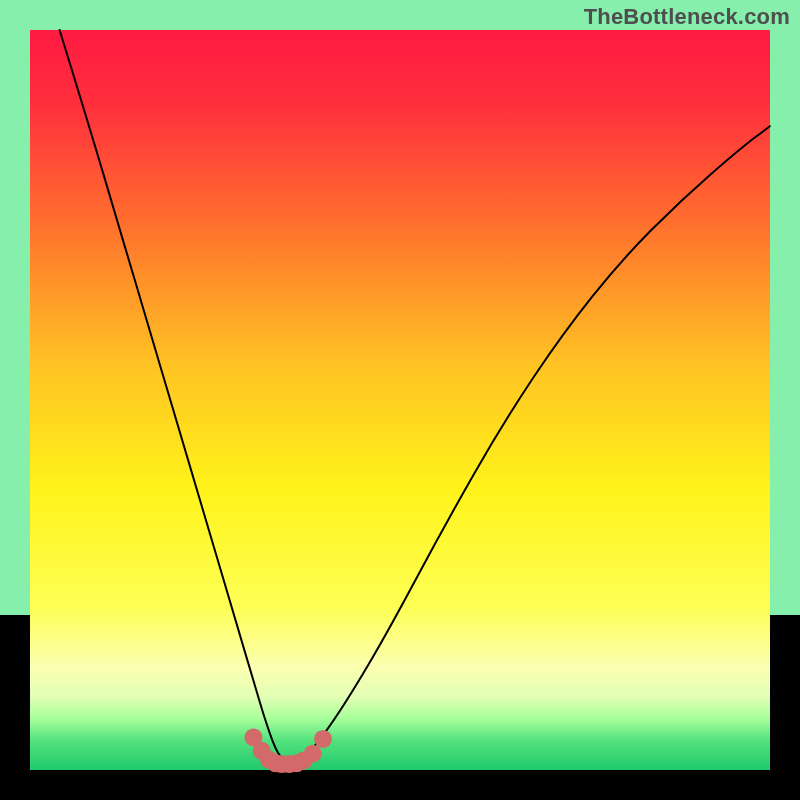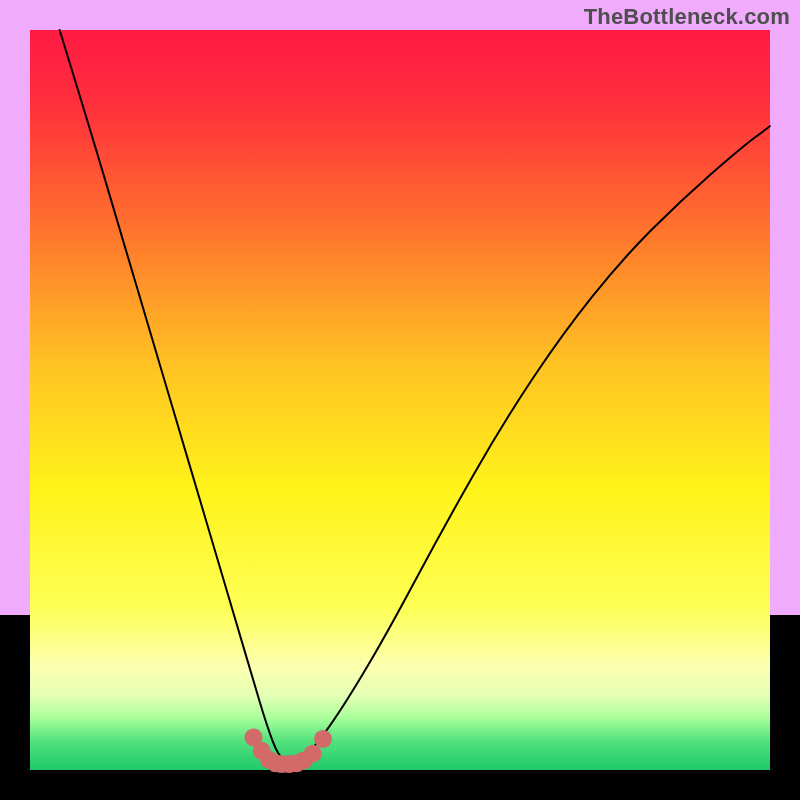--- a/index.html
+++ b/index.html
@@ -8,21 +8,21 @@
     width: 800px;
     height: 800px;
     background: #000;
     font-family: Arial, Helvetica, sans-serif;
     overflow: hidden;
   }
   .stage {
     position: relative;
     width: 800px;
     height: 615px;
-    background: #f0abfc;
+    background: #86efac;
   }
   .watermark {
     position: absolute;
     top: 4px;
     right: 10px;
     color: #4e4e4e;
     font-size: 22px;
     font-weight: 600;
     letter-spacing: 0.2px;
     z-index: 5;

